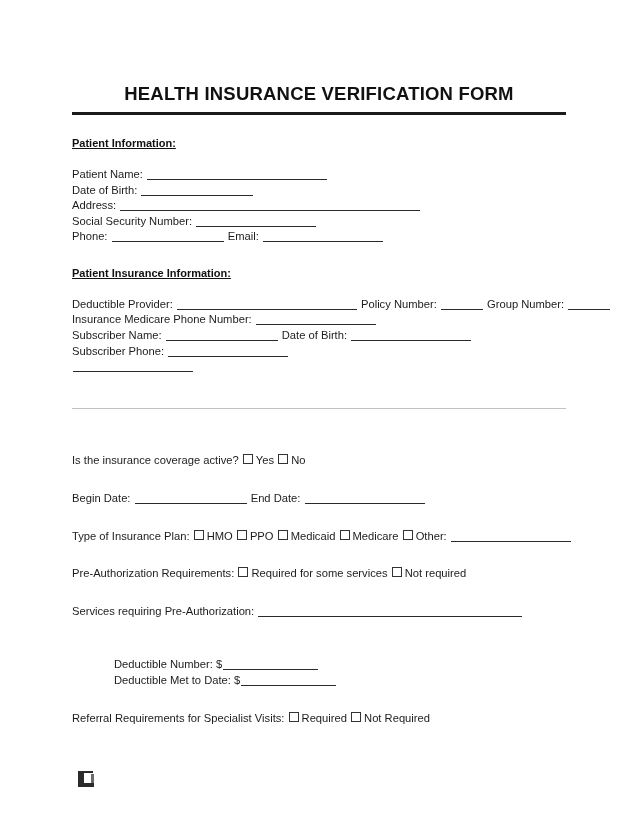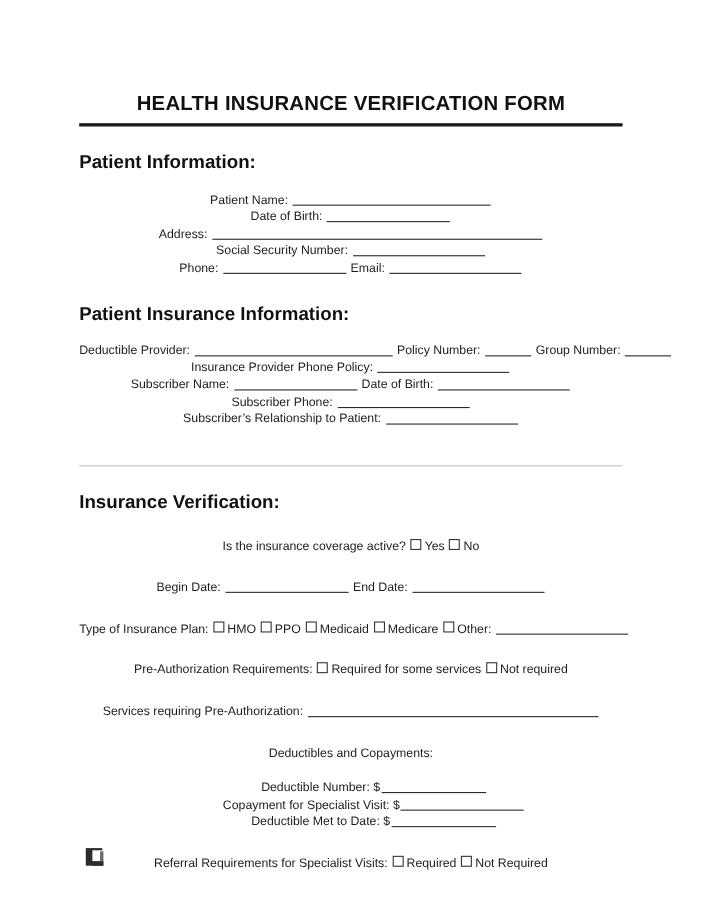--- a/index.html
+++ b/index.html
@@ -45,33 +45,33 @@
   }
   .title-rule {
     margin-top: 8px;
     height: 3px;
     background: #1b1b1b;
     width: 100%;
   }
 
   
   .section-heading {
-    font-size: 17px;
+    font-size: 11px;
     font-weight: bold;
     color: #111;
     line-height: 1.25;
+    text-decoration: underline;
   }
 
   
   .line {
     font-size: 11.2px;
     line-height: 15.6px;
     color: #1c1c1c;
     white-space: nowrap;
-    text-align: center;
   }
   .line.indent { padding-left: 42px; }
 
   
   .blank {
     display: inline-block;
     border-bottom: 1.3px solid #2a2a2a;
     height: 11px;
     vertical-align: -2px;
     margin: 0 1px;
@@ -203,49 +203,47 @@
     <div class="line">
       <span>Deductible Provider:</span>
       <span class="blank b-xl"></span>
       <span>Policy Number:</span>
       <span class="blank b-xs"></span>
       <span>Group Number:</span>
       <span class="blank b-xs"></span>
     </div>
 
     <div class="line">
-      <span>Insurance Provider Phone Policy:</span>
+      <span>Insurance Medicare Phone Number:</span>
       <span class="blank b-lg"></span>
     </div>
 
     <div class="line">
       <span>Subscriber Name:</span>
       <span class="blank b-md"></span>
       <span>Date of Birth:</span>
       <span class="blank b-lg"></span>
     </div>
 
     <div class="line">
       <span>Subscriber Phone:</span>
       <span class="blank b-lg"></span>
     </div>
 
     <div class="line">
-      <span>Subscriber’s Relationship to Patient:</span>
       <span class="blank b-lg"></span>
     </div>
 
     <div class="gap-lg"></div>
     <div class="gap-sm"></div>
 
     <div class="divider"></div>
 
     <div class="gap-lg"></div>
 
-    <div class="section-heading">Insurance Verification:</div>
 
     <div class="gap-lg"></div>
 
     <div class="line">
       <span>Is the insurance coverage active?</span>
       <span class="cb"></span><span>Yes</span>
       <span class="cb"></span><span>No</span>
     </div>
 
     <div class="gap-lg"></div>
@@ -279,31 +277,27 @@
 
     <div class="gap-lg"></div>
 
     <div class="line">
       <span>Services requiring Pre-Authorization:</span>
       <span class="blank b-wide"></span>
     </div>
 
     <div class="gap-lg"></div>
 
-    <div class="line">Deductibles and Copayments:</div>
 
     <div class="gap-md"></div>
 
     <div class="line indent">
       <span>Deductible Number: $</span><span class="blank b-sm"></span>
     </div>
 
-    <div class="line indent">
-      <span>Copayment for Specialist Visit: $</span><span class="blank b-md"></span>
-    </div>
 
     <div class="line indent">
       <span>Deductible Met to Date: $</span><span class="blank b-sm"></span>
     </div>
 
 
 
     <div class="gap-lg"></div>
 
     <div class="line">

